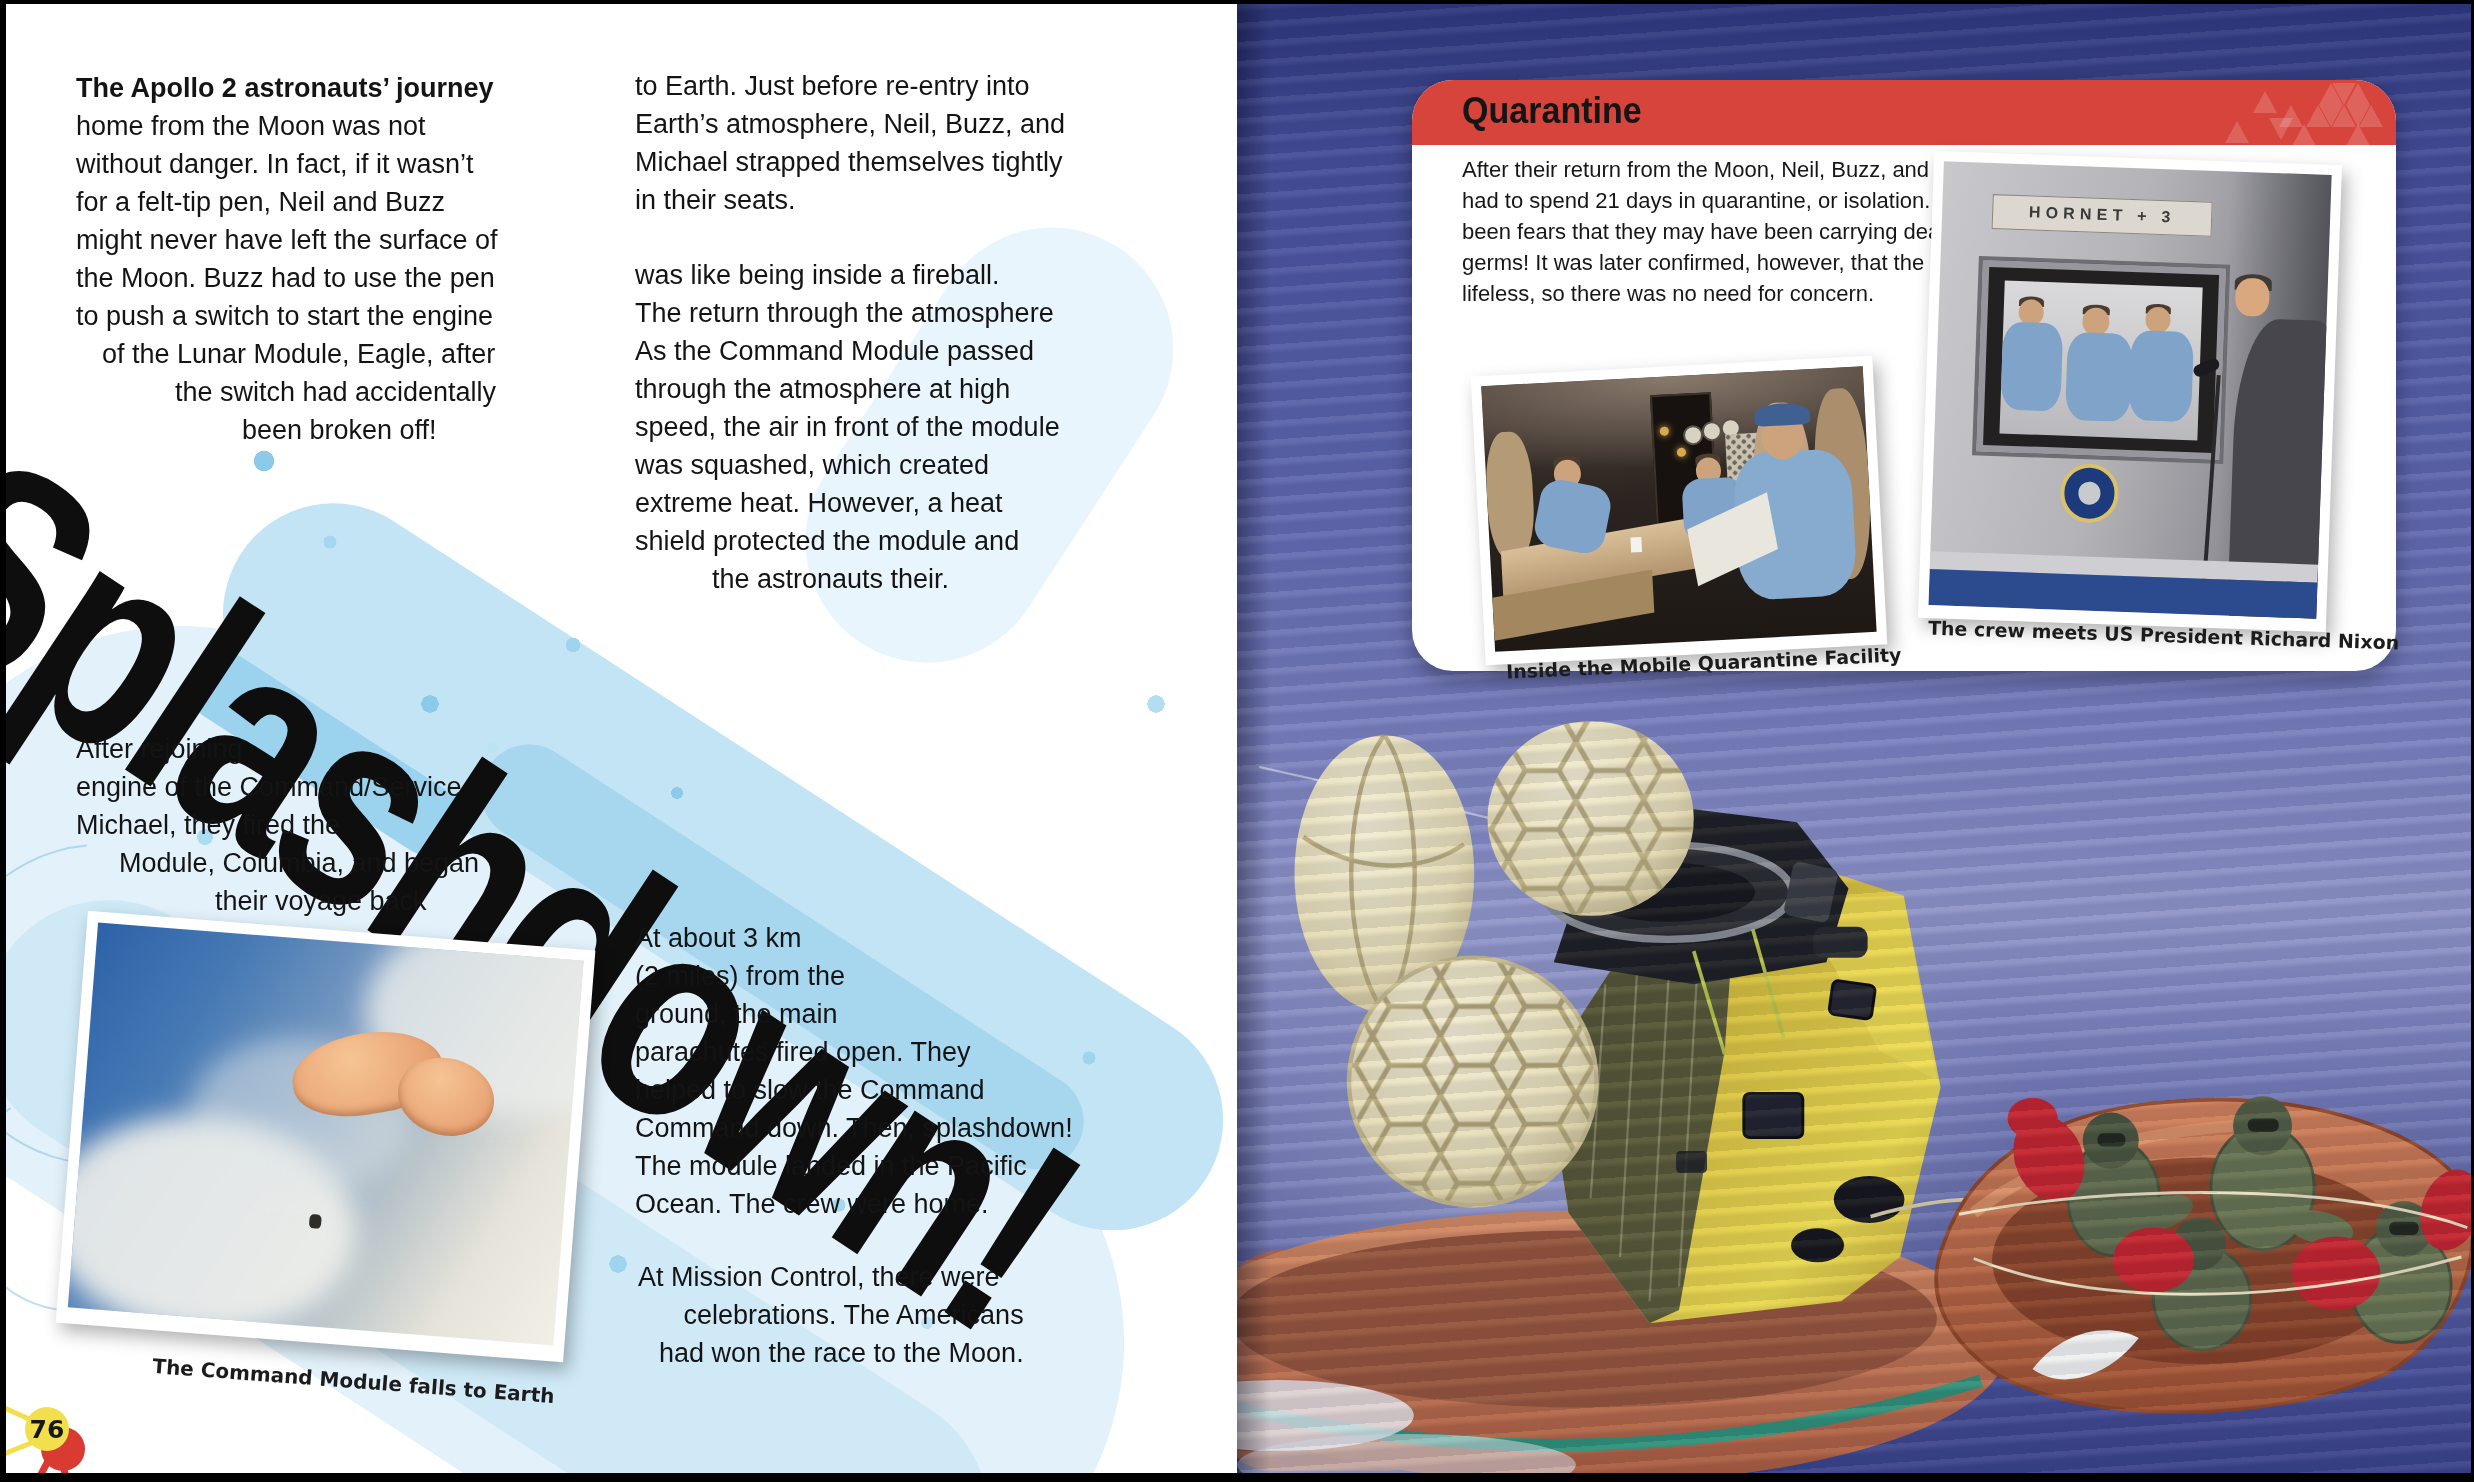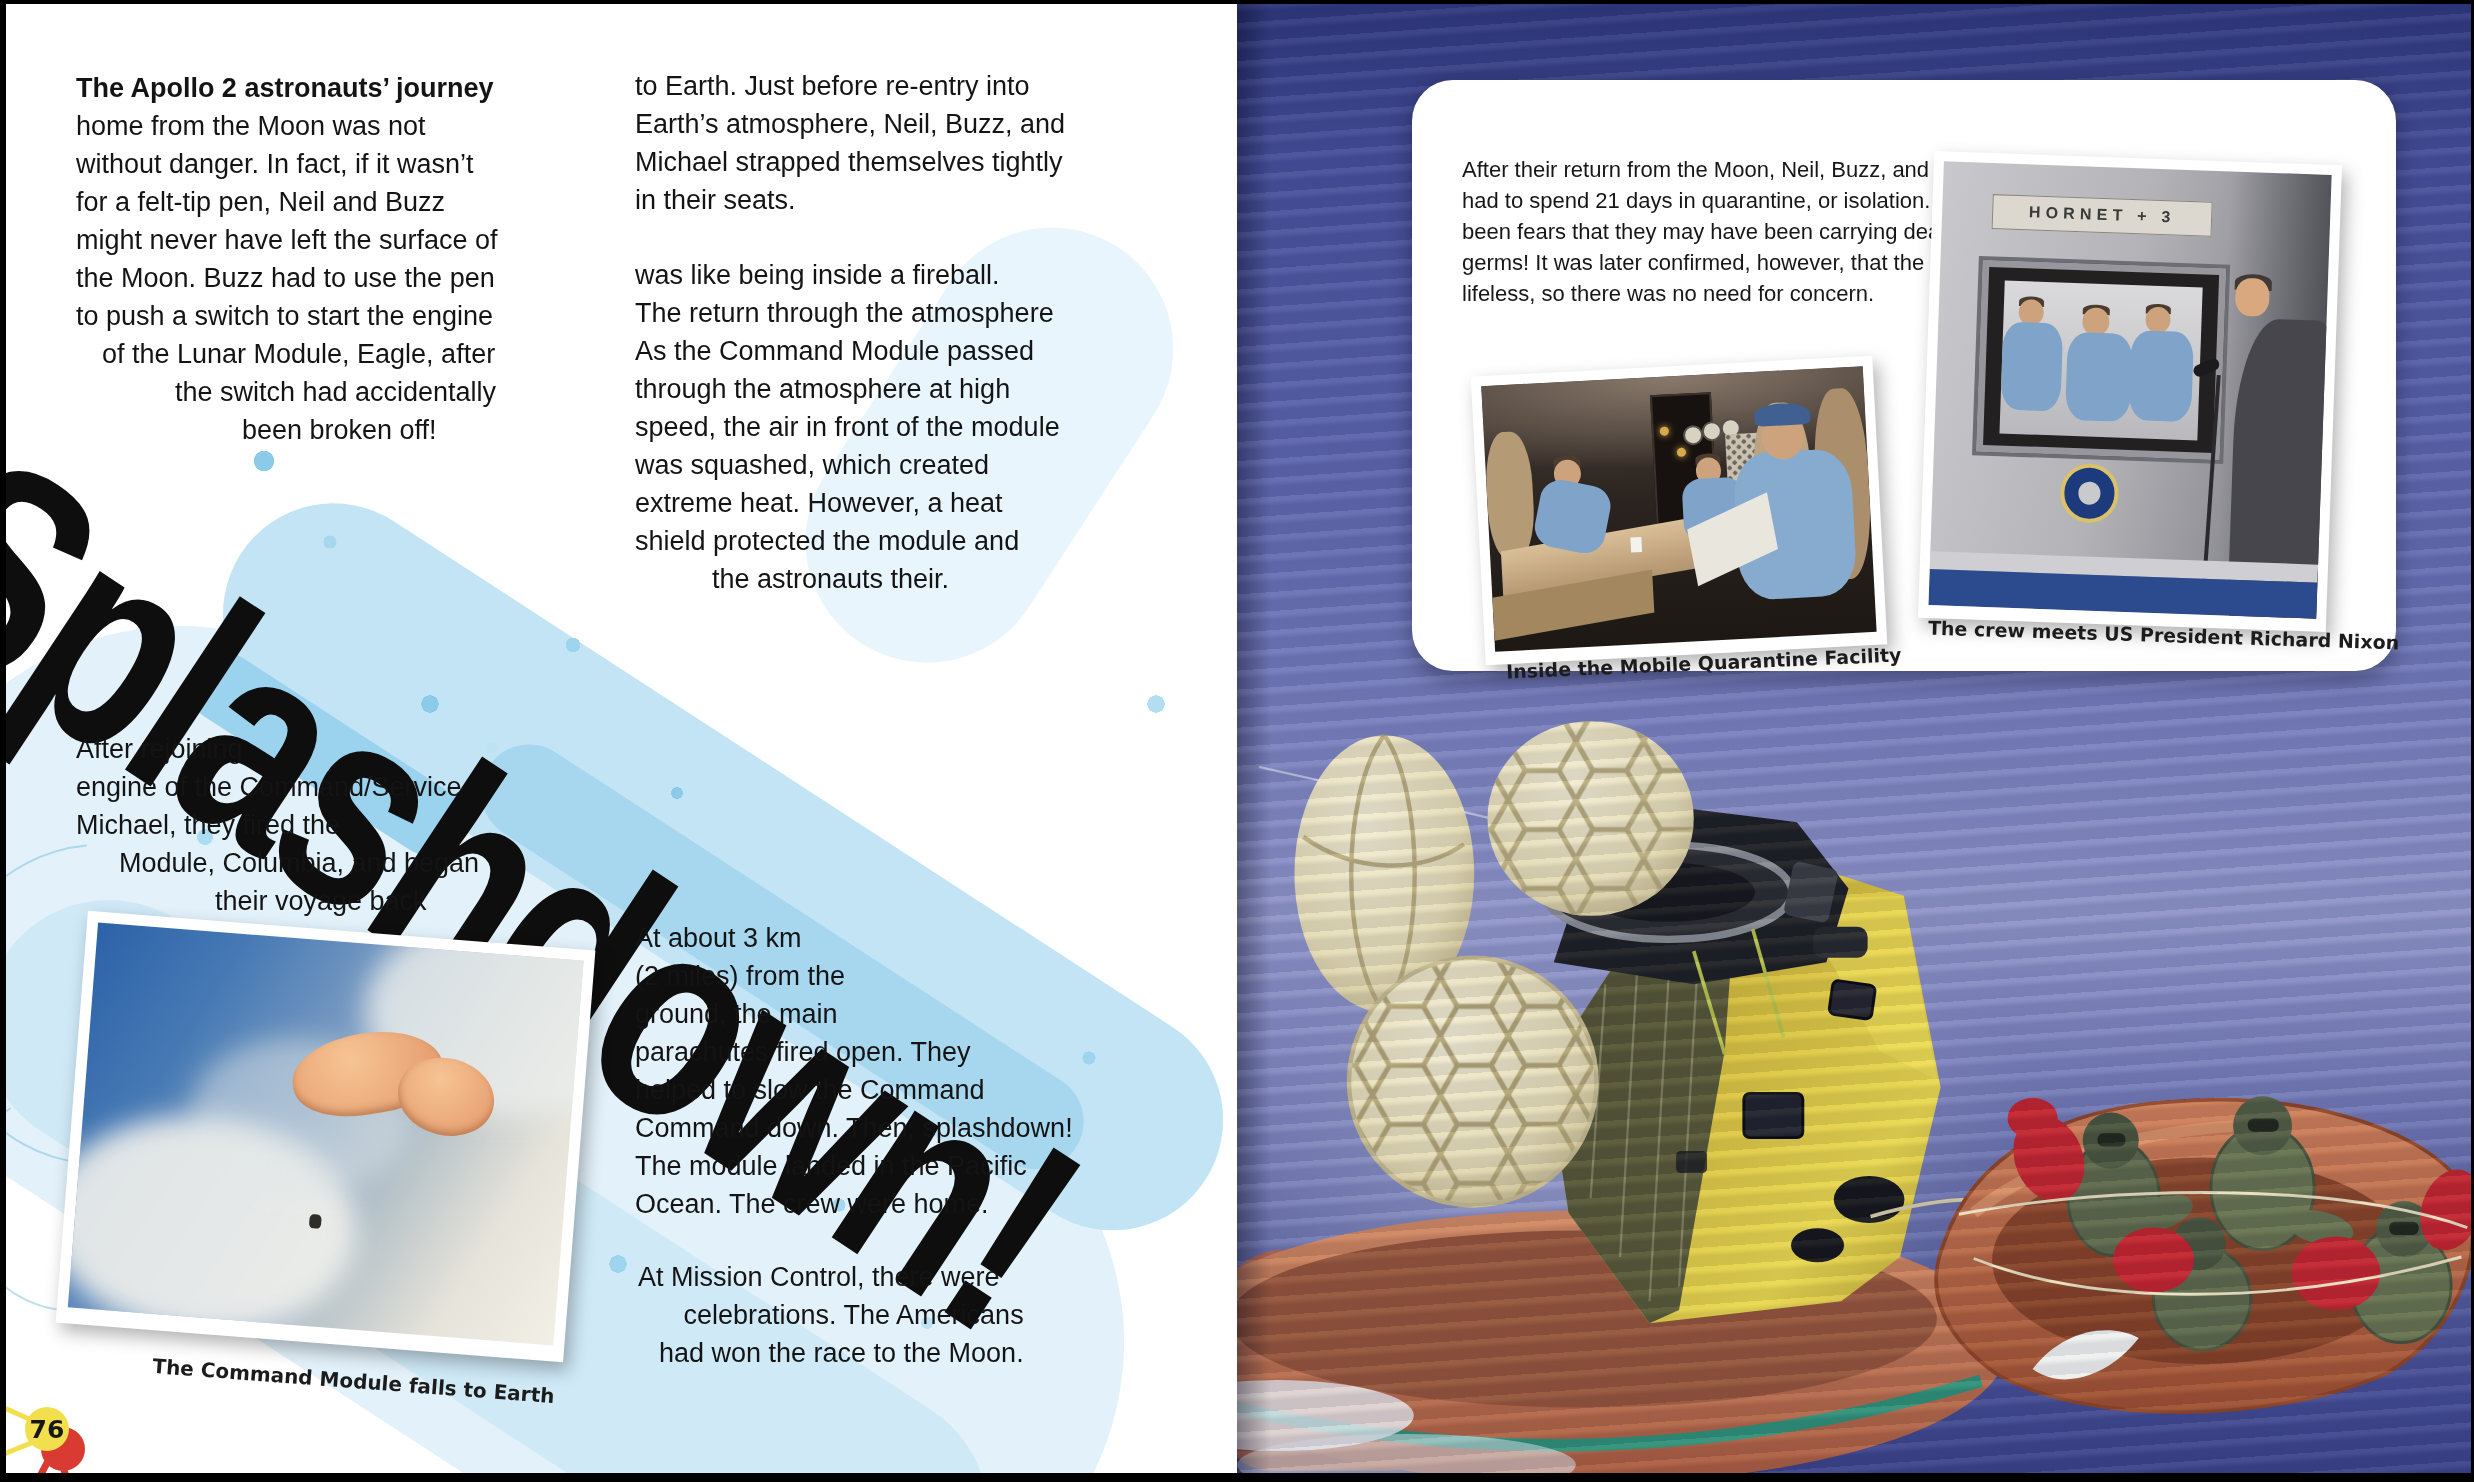--- a/index.html
+++ b/index.html
@@ -384,20 +384,38 @@
           <path d="M1000,1702 C1150,1762 1400,1772 1662,1700" stroke="#e8e0c0" stroke-width="4" fill="none"></path>
           <path d="M980,1642 C1200,1600 1500,1600 1670,1660" stroke="#e8e0c0" stroke-width="4" fill="none"></path>
 
           <path d="M1080,1852 C1120,1800 1182,1788 1224,1810 C1184,1862 1120,1882 1080,1852 Z" fill="#eef0ee"></path>
         </g>
       </svg>
       <div class="gutter-shadow"></div>
     </div>
 
     <div class="qbox">
+      <div class="qhead">
+        <div class="qhead-label">Quarantine</div>
+
+        <div class="tri" style="right:26.5px;top:2.9px;"></div>
+        <div class="tri" style="right:53px;top:2.9px;"></div>
+        <div class="tri down" style="right:40px;top:2.9px;"></div>
+        <div class="tri" style="right:13.3px;top:25px;"></div>
+        <div class="tri" style="right:40px;top:25px;"></div>
+        <div class="tri" style="right:66px;top:25px;"></div>
+        <div class="tri down" style="right:26.5px;top:25px;"></div>
+        <div class="tri down" style="right:53px;top:25px;"></div>
+        <div class="tri" style="right:93px;top:25px;"></div>
+        <div class="tri" style="right:119px;top:11.8px;"></div>
+        <div class="tri" style="right:26.5px;top:44px;"></div>
+        <div class="tri" style="right:80px;top:44px;"></div>
+        <div class="tri down" style="right:103px;top:38px;"></div>
+        <div class="tri" style="right:147px;top:41px;"></div>
+      </div>
       <div class="qbody">
           <div class="ln">After their return from the Moon, Neil, Buzz, and Michael</div>
           <div class="ln">had to spend 21 days in quarantine, or isolation. There had</div>
           <div class="ln">been fears that they may have been carrying deadly lunar</div>
           <div class="ln">germs! It was later confirmed, however, that the Moon is</div>
           <div class="ln">lifeless, so there was no need for concern.</div>
         </div>
 
       <div class="polaroid qphoto1">
         <div class="ph-inner ip1">

